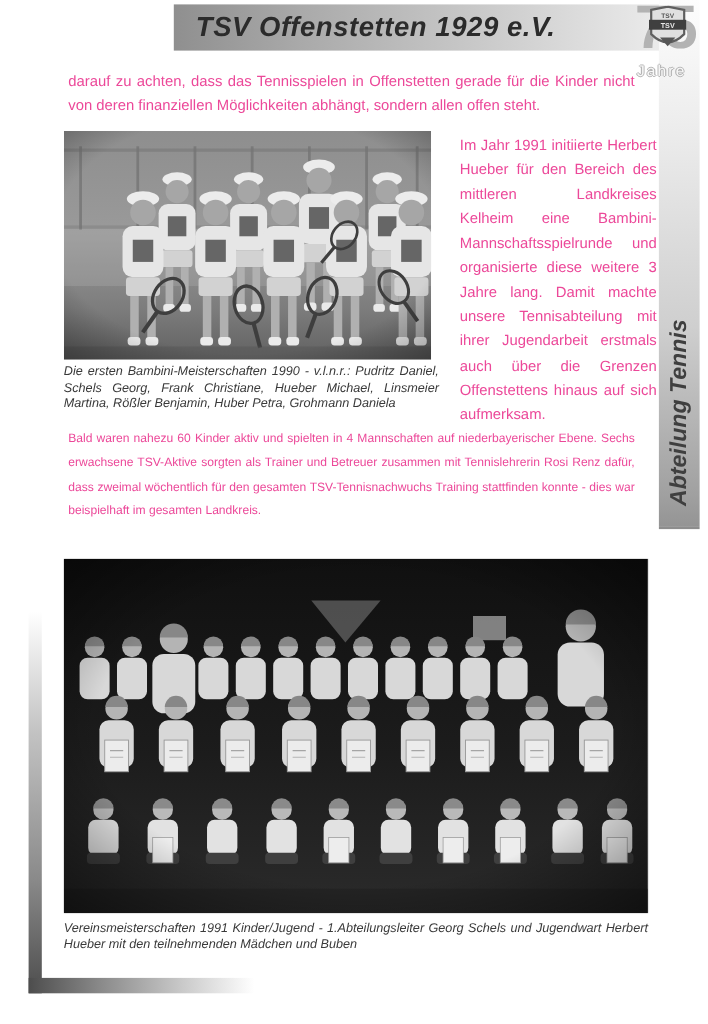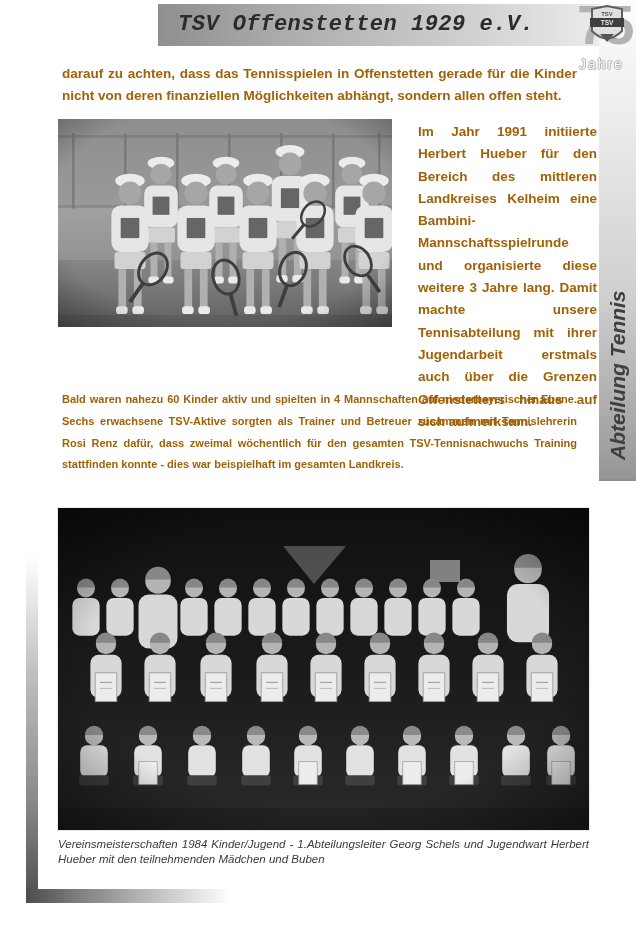--- a/index.html
+++ b/index.html
@@ -3,41 +3,41 @@
 <meta charset="utf-8">
 <style>
   html,body{margin:0;padding:0;background:#ffffff;}
   #page{position:relative;width:644px;height:931px;background:#ffffff;overflow:hidden;
         font-family:"Liberation Sans",sans-serif;color:#333333;}
 
   
   .banner{position:absolute;left:158px;top:4px;width:452px;height:42px;
           background:linear-gradient(to right,#8f8f8f 0%,#a9a9a9 25%,#c8c8c8 60%,#ededed 100%);}
   .banner-title{position:absolute;left:20px;top:0;width:100%;line-height:42px;
-          font-size:22px;font-weight:bold;font-style:italic;color:#2b2b2b;letter-spacing:.5px;white-space:nowrap;font-family:Liberation Mono, monospace;}
+          font-size:25px;font-weight:bold;font-style:italic;color:#2b2b2b;letter-spacing:.5px;white-space:nowrap;}
 
   
   .logo{position:absolute;left:576px;top:0;width:66px;height:74px;z-index:5;}
   .logo-num{position:absolute;left:1px;top:-6px;font-size:56px;line-height:1.1;font-weight:bold;
             color:#b3b3b3;letter-spacing:-5px;}
   .logo-crest{position:absolute;left:14px;top:5px;}
   .logo-jahre{position:absolute;left:3px;top:56px;font-size:14px;font-weight:normal;letter-spacing:2px;
             color:#f8f8f8;text-shadow:1px 0 #b5b5b5,-1px 0 #b5b5b5,0 1px #b5b5b5,0 -1px #b5b5b5;}
 
   
   .side-tab{position:absolute;left:599px;top:0;width:37px;height:479px;
             background:linear-gradient(to bottom,#fdfdfd 0%,#ececec 25%,#cfcfcf 62%,#a0a0a0 94%,#949494 100%);
             border-bottom:2px solid #8d8d8d;}
   .side-tab-label{position:absolute;left:0;top:0;width:37px;height:470px;
             writing-mode:vertical-rl;transform:rotate(180deg);
             line-height:37px;text-indent:10px;white-space:nowrap;
             font-size:21px;font-weight:bold;font-style:italic;color:#3f3f3f;}
 
   
-  .para{position:absolute;text-align:justify;color:#a16207;font-weight:bold;}
+  .para{position:absolute;text-align:justify;color:#ec4899;}
   .p-intro{left:62px;top:63px;width:515px;font-size:13.5px;line-height:21.5px;}
   .p-col{left:418px;top:121px;width:179px;font-size:13.5px;line-height:22.3px;hyphens:auto;-webkit-hyphens:auto;}
   .p-youth{left:62px;top:389px;width:515px;font-size:11px;line-height:21.8px;}
   .caption{position:absolute;font-style:italic;font-size:11.5px;line-height:14.6px;color:#3a3a3a;text-align:justify;}
   .cap1{left:58px;top:331px;width:341px;}
   .cap2{left:58px;top:837px;width:531px;}
 
   
   .photo{position:absolute;overflow:hidden;}
   .photo1{left:58px;top:119px;width:334px;height:208px;}
@@ -129,20 +129,21 @@
       <use href="#racket1" transform="translate(95,150) rotate(35) scale(1.5)"></use>
       <use href="#racket1" transform="translate(168,158) rotate(-15) scale(1.5)"></use>
       <use href="#racket1" transform="translate(235,150) rotate(20) scale(1.5)"></use>
       <use href="#racket1" transform="translate(300,142) rotate(-35) scale(1.4)"></use>
       <use href="#racket1" transform="translate(255,95) rotate(40) scale(1.2)"></use>
       <rect x="0" y="196" width="334" height="12" fill="#555555" opacity="0.5"></rect>
       <rect width="334" height="208" fill="url(#g-vig1)"></rect>
     </svg>
   </div>
 
+  <div class="caption cap1">Die ersten Bambini-Meisterschaften 1990 - v.l.n.r.: Pudritz Daniel, Schels Georg, Frank Christiane, Hueber Michael, Linsmeier Martina, Rößler Benjamin, Huber Petra, Grohmann Daniela</div>
 
   <div class="para p-col">Im Jahr 1991 initiierte Herbert Hueber für den Bereich des mittleren Landkreises Kelheim eine Bambini-Mannschaftsspielrunde und organisierte diese weitere 3 Jahre lang. Damit machte unsere Tennisabteilung mit ihrer Jugendarbeit erstmals auch über die Grenzen Offenstettens hinaus auf sich aufmerksam.</div>
 
   <div class="para p-youth">Bald waren nahezu 60 Kinder aktiv und spielten in 4 Mannschaften auf niederbayerischer Ebene. Sechs erwachsene TSV-Aktive sorgten als Trainer und Betreuer zusammen mit Tennislehrerin Rosi Renz dafür, dass zweimal wöchentlich für den gesamten TSV-Tennisnachwuchs Training stattfinden konnte - dies war beispielhaft im gesamten Landkreis.</div>
 
   <div class="photo photo2">
     <svg width="531" height="322" viewBox="0 0 531 322">
       <defs>
         <linearGradient id="g-hall" x1="0" y1="0" x2="0" y2="1">
           <stop offset="0" stop-color="#101010"></stop>
@@ -208,18 +209,18 @@
       <use href="#psit" transform="translate(302,258) scale(1.15)"></use>
       <use href="#psitcert" transform="translate(354,258) scale(1.15)"></use>
       <use href="#psitcert" transform="translate(406,258) scale(1.15)"></use>
       <use href="#psit" transform="translate(458,258) scale(1.15)"></use>
       <use href="#psitcert" transform="translate(503,258) scale(1.15)"></use>
       <rect x="0" y="300" width="531" height="22" fill="#202020" opacity="0.6"></rect>
       <rect width="531" height="322" fill="url(#g-vig2)"></rect>
     </svg>
   </div>
 
-  <div class="caption cap2">Vereinsmeisterschaften 1984 Kinder/Jugend - 1.Abteilungsleiter Georg Schels und Jugendwart Herbert Hueber mit den teilnehmenden Mädchen und Buben</div>
+  <div class="caption cap2">Vereinsmeisterschaften 1991 Kinder/Jugend - 1.Abteilungsleiter Georg Schels und Jugendwart Herbert Hueber mit den teilnehmenden Mädchen und Buben</div>
 
   <div class="frame-v"></div>
   <div class="frame-h"></div>
 
 </div>
 
 </body></html>

